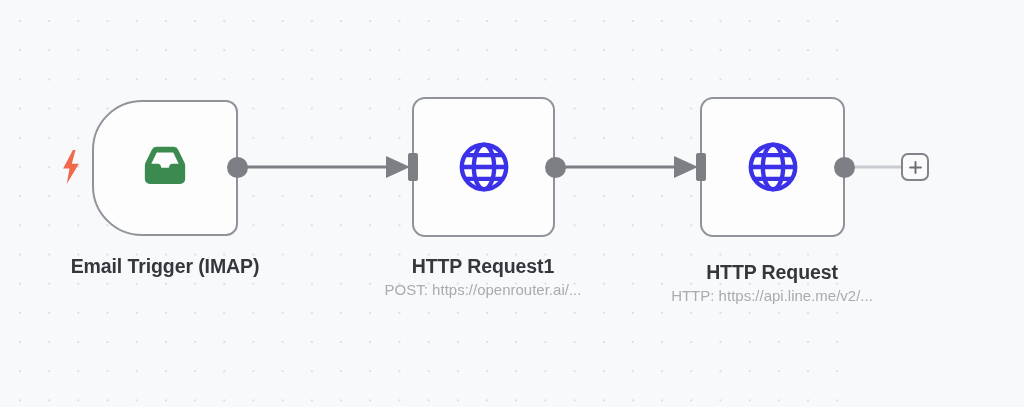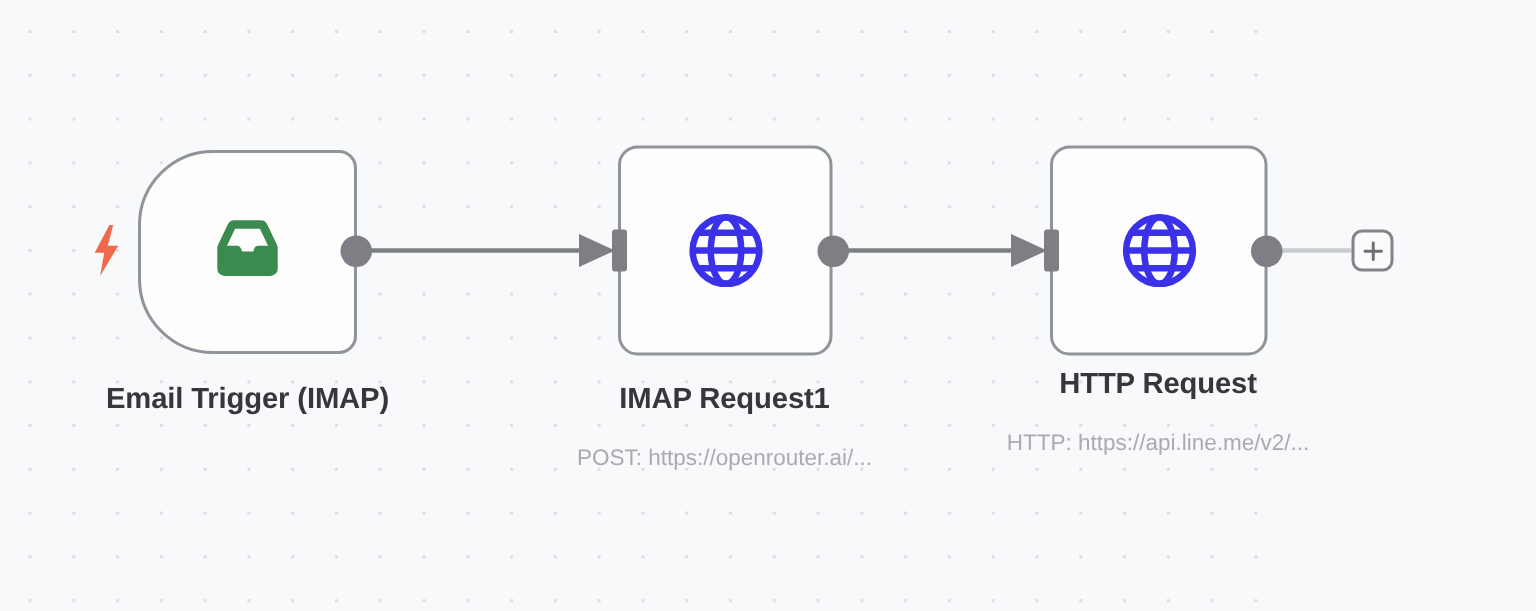--- a/index.html
+++ b/index.html
@@ -97,21 +97,21 @@
     font-weight: bold;
     color: #35373d;
     letter-spacing: -0.1px;
     line-height: 24px;
   }
   .node-subtitle {
     font-size: 15px;
     font-weight: normal;
     color: #a9abb1;
     line-height: 22px;
-    margin-top: 17px;
+    margin-top: 1px;
   }
 
   
   .add-button {
     position: absolute;
     width: 28px;
     height: 28px;
     box-sizing: border-box;
     border: 2.5px solid #82848a;
     border-radius: 7px;
@@ -177,42 +177,42 @@
           <line x1="4.3" y1="16.9" x2="19.7" y2="16.9"></line>
         </g>
       </svg>
     </span>
   </div>
 
   <span class="port-in" style="left:408px; top:153px;"></span>
   <span class="port-out" style="left:545px; top:157px;"></span>
 
   <div class="node-label" style="left:483px; top:254px;">
-    <div class="node-title">IMAP Request1</div>
+    <div class="node-title">HTTP Request1</div>
     <div class="node-subtitle">POST: https://openrouter.ai/...</div>
   </div>
 
   <div class="node action" style="left:700px; top:97px; width:145px; height:140px;">
     <span class="node-icon">
       <svg width="58" height="58" viewBox="0 0 24 24">
         <g fill="none" stroke="#3b31e8" stroke-width="1.8">
           <circle cx="12" cy="12" r="9.2"></circle>
           <ellipse cx="12" cy="12" rx="4.2" ry="9.2"></ellipse>
           <line x1="2.8" y1="12" x2="21.2" y2="12"></line>
           <line x1="4.3" y1="7.1" x2="19.7" y2="7.1"></line>
           <line x1="4.3" y1="16.9" x2="19.7" y2="16.9"></line>
         </g>
       </svg>
     </span>
   </div>
 
   <span class="port-in" style="left:696px; top:153px;"></span>
   <span class="port-out" style="left:834px; top:157px;"></span>
 
-  <div class="node-label" style="left:772px; top:244px;">
+  <div class="node-label" style="left:772px; top:260px;">
     <div class="node-title">HTTP Request</div>
     <div class="node-subtitle">HTTP: https://api.line.me/v2/...</div>
   </div>
 
   <div class="add-button" style="left:901px; top:153px;">
     <span>
       <svg width="15" height="15" viewBox="0 0 16 16">
         <g stroke="#6e7077" stroke-width="2.1" stroke-linecap="round">
           <line x1="8" y1="2.2" x2="8" y2="13.8"></line>
           <line x1="2.2" y1="8" x2="13.8" y2="8"></line>

